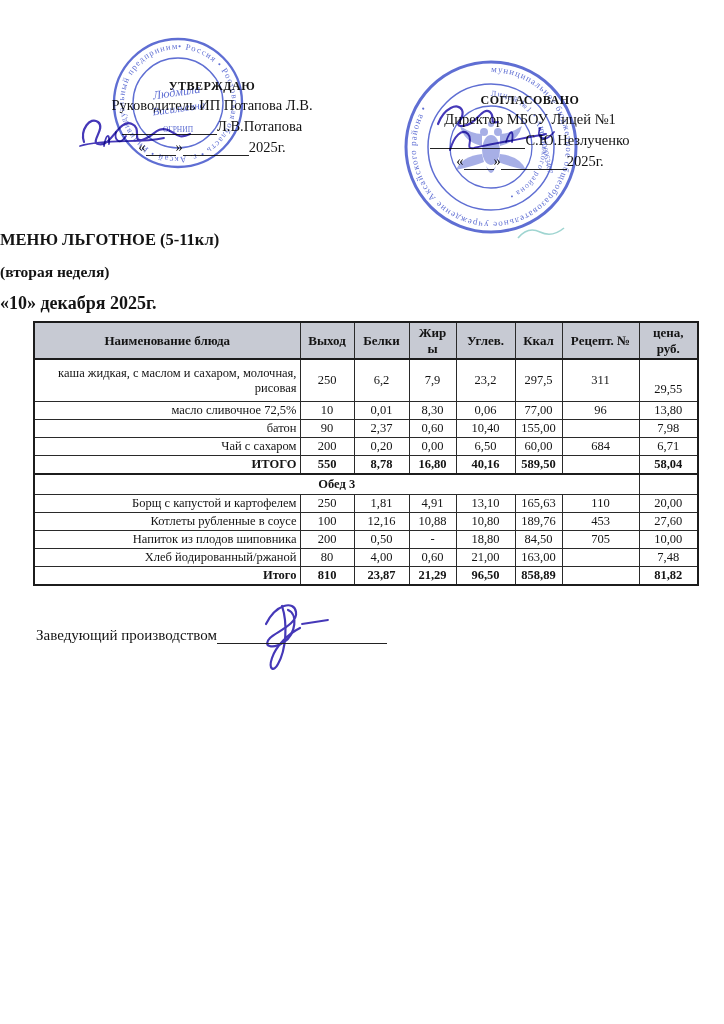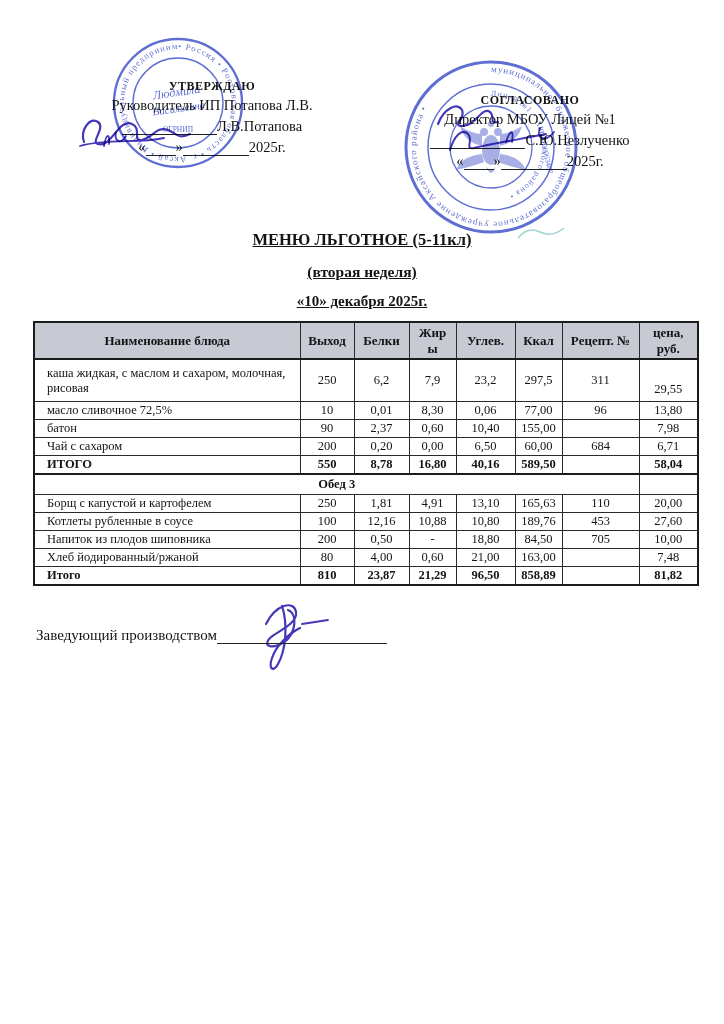--- a/index.html
+++ b/index.html
@@ -9,34 +9,34 @@
   
   .approval{position:absolute;width:260px;text-align:center;}
   .approval .head{font-weight:bold;font-size:12px;letter-spacing:.5px;white-space:nowrap;}
   .approval .role{font-size:14.5px;white-space:nowrap;margin-top:3px;}
   .approval .sigline{font-size:14.5px;margin-top:4px;white-space:nowrap;display:flex;justify-content:center;align-items:flex-end;}
   .approval .dateline{font-size:14.5px;margin-top:4px;white-space:nowrap;display:flex;justify-content:center;align-items:flex-end;}
   .u{display:inline-block;border-bottom:1.2px solid #222;height:14px;}
   .u.w95{width:95px;} .u.w28{width:30px;} .u.w65{width:66px;}
 
   
-  .titleblock{position:absolute;left:0;top:230px;width:724px;text-align:center;text-decoration:underline;}
+  .titleblock{position:absolute;left:0;top:230px;width:724px;text-align:left;}
   .titleblock .t1{font-weight:bold;font-size:16.5px;}
   .titleblock .t2{font-weight:bold;font-size:15.5px;margin-top:13px;}
-  .titleblock .t3{font-weight:bold;font-size:15px;margin-top:12px;}
+  .titleblock .t3{font-weight:bold;font-size:18px;margin-top:12px;}
 
   
   .menu-table{position:absolute;left:33px;top:321px;border-collapse:collapse;table-layout:fixed;
               width:664px;border:2px solid #1c1c1c;}
   .menu-table th,.menu-table td{border:1px solid #2a2a2a;overflow:hidden;}
   .menu-table th{background:#c7cad3;font-weight:bold;font-size:13px;height:35px;
                  text-align:center;vertical-align:middle;padding:0 2px;border-bottom:2px solid #1c1c1c;}
   .menu-table th.col-fat{word-break:break-all;padding:0 8px;text-align:center;}
   .menu-table td{font-size:12.5px;text-align:center;vertical-align:middle;padding:0 3px;height:17px;}
-  .menu-table td.name{text-align:left;padding-left:12px;}
+  .menu-table td.name{text-align:right;padding-left:12px;}
   .menu-table tr.section-row td{font-weight:bold;height:19px;}
   .menu-table tr.total-row td{font-weight:bold;border-top:1.5px solid #1c1c1c;border-bottom:2px solid #1c1c1c;}
   .menu-table tr.tall td{height:37px;}
   .menu-table tr.tall td.price{vertical-align:bottom;padding-bottom:4px;}
 
   
   .footerline{position:absolute;left:36px;top:627px;font-size:15px;white-space:nowrap;display:flex;align-items:flex-end;}
   .footerline .u{width:170px;height:15px;}
 
   

